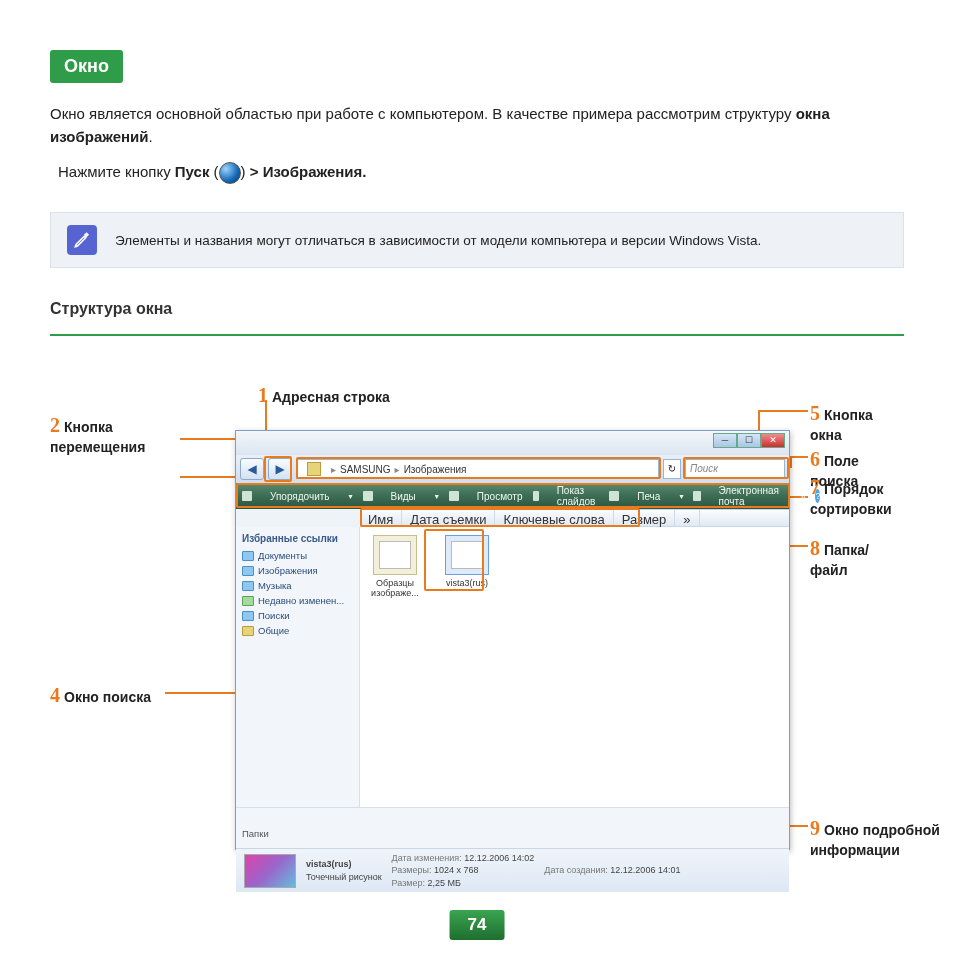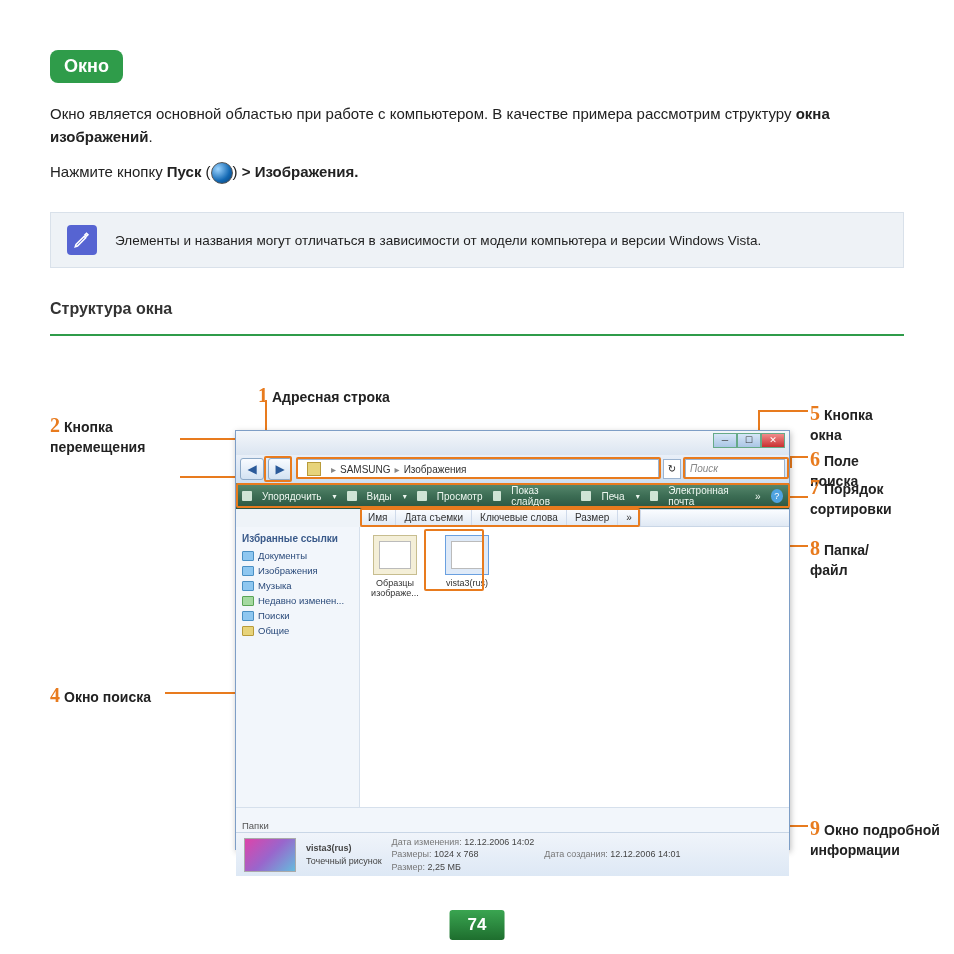--- a/index.html
+++ b/index.html
@@ -1,25 +1,25 @@
 <!DOCTYPE html>
 <html><head>
 <meta charset="utf-8">
 <style>
   * { box-sizing: border-box; margin: 0; padding: 0; }
   body { font-family: Arial, Helvetica, sans-serif; background: #fff; color: #222; width: 954px; height: 954px; position: relative; }
 
   .page { padding: 50px 50px 0 50px; }
 
-  .tag { display: inline-block; background: #2f9c4a; color: #fff; font-weight: bold; padding: 6px 14px; border-radius: 8px; font-size: 18px; }
+  .tag { display: inline-block; background: #2f9c4a; color: #fff; font-weight: bold; padding: 6px 14px; border-radius: 3px; font-size: 18px; }
 
   .intro { margin-top: 20px; font-size: 15px; line-height: 1.5; }
   .intro b { font-weight: bold; }
 
-  .press { margin-top: 14px; font-size: 15px; }
+  .press { margin-top: 14px; font-size: 15px; margin-left: 8px; }
   .start-btn { display: inline-block; width: 22px; height: 22px; border-radius: 50%; background: radial-gradient(circle at 30% 30%, #9cd4ff, #1268b3 60%, #0a3a68); vertical-align: middle; border: 1px solid #555; }
 
   .note { margin-top: 28px; background: #eef2f6; border: 1px solid #d9e1ea; padding: 12px 16px; display: flex; align-items: center; gap: 18px; font-size: 13.5px; }
   .pencil { width: 30px; height: 30px; background: #5664d2; border-radius: 4px; display: flex; align-items: center; justify-content: center; flex-shrink: 0; }
   .pencil svg { width: 18px; height: 18px; stroke: #fff; fill: none; stroke-width: 2; }
 
   .sec-title { margin-top: 32px; font-size: 16px; font-weight: bold; color: #333; border-bottom: 2px solid #2f9c4a; padding-bottom: 16px; }
 
   .diagram { position: relative; margin-top: 34px; height: 500px; }
 
@@ -40,36 +40,36 @@
   .win-btns .close { background: linear-gradient(#f08b8b,#c93030); color: #fff; }
 
   .navbar { height: 28px; background: linear-gradient(#e9eff8,#cedff1); display: flex; align-items: center; padding: 0 4px; gap: 4px; }
   .nav-btn { width: 24px; height: 22px; border: 1px solid #8da9c7; border-radius: 3px; background: linear-gradient(#f8fbff,#d3e2f2); display: flex; align-items: center; justify-content: center; font-size: 12px; color: #2a5a9a; }
   .addr { flex: 1; height: 20px; border: 1px solid #9cb4d0; background: #fff; display: flex; align-items: center; font-size: 10px; color: #333; padding: 0 4px; gap: 4px; }
   .addr .sep { color: #888; }
   .refresh { width: 18px; height: 20px; border: 1px solid #9cb4d0; background: #fff; font-size: 10px; text-align: center; line-height: 18px; }
   .search { width: 100px; height: 20px; border: 1px solid #9cb4d0; background: #fff; font-size: 10px; font-style: italic; color: #888; padding: 0 4px; line-height: 18px; }
 
   .toolbar { height: 26px; background: linear-gradient(#5a8a6f,#3c6d54 50%,#2b5440); display: flex; align-items: center; padding: 0 6px; gap: 10px; font-size: 10px; color: #eef7f0; }
-  .toolbar .tbtn { display: flex; align-items: center; gap: 10px; }
+  .toolbar .tbtn { display: flex; align-items: center; gap: 18px; }
   .toolbar .tico { width: 10px; height: 10px; background: #cfe4d5; border-radius: 1px; }
   .toolbar .chev { font-size: 8px; margin-left: 1px; }
   .toolbar .help { margin-left: auto; width: 14px; height: 14px; border-radius: 50%; background: #4fa3e0; color: #fff; font-size: 9px; text-align: center; line-height: 14px; }
 
-  .columns { height: 18px; background: linear-gradient(#fafcff,#e0e9f4); border-top: 1px solid #c9d6e6; border-bottom: 1px solid #c9d6e6; display: flex; font-size: 10px; color: #333; margin-left: 124px; }
+  .columns { height: 18px; background: linear-gradient(#fafcff,#e0e9f4); border-top: 1px solid #c9d6e6; border-bottom: 1px solid #c9d6e6; display: flex; font-size: 13px; color: #333; margin-left: 124px; }
   .columns span { border-right: 1px solid #cfdaea; padding: 2px 8px; }
 
   .body { display: flex; height: 280px; background: #fff; }
   .sidebar { width: 124px; background: #f2f6fb; border-right: 1px solid #d6e0ec; padding: 6px 6px; font-size: 9.5px; }
   .sidebar .hdr { color: #3a5a8a; font-weight: bold; margin-bottom: 4px; font-size: 10px; }
   .sidebar .item { display: flex; align-items: center; gap: 4px; padding: 2px 0; color: #2a4a7a; cursor: default; }
   .sidebar .ico { width: 12px; height: 10px; background: #e7d37a; border: 1px solid #b89b3a; border-radius: 1px; flex-shrink: 0; }
   .sidebar .ico.blue { background: #8ec7f0; border-color: #4a90c4; }
   .sidebar .ico.green { background: #a4d9a0; border-color: #5aa456; }
-  .folders-bar { height: 18px; border-top: 1px solid #d6e0ec; font-size: 9.5px; color: #555; padding: 12px 6px; background: #f2f6fb; }
+  .folders-bar { height: 18px; border-top: 1px solid #d6e0ec; font-size: 9.5px; color: #555; padding: 20px 6px; background: #f2f6fb; }
 
   .files { flex: 1; padding: 8px; display: flex; gap: 18px; align-items: flex-start; }
   .file { width: 54px; text-align: center; font-size: 9px; color: #333; }
   .file .thumb { width: 44px; height: 40px; margin: 0 auto 3px; background: #f4efd8; border: 1px solid #c7bd8f; position: relative; }
   .file .thumb.sel { border: 1px solid #6aa0e0; background: #dfeaf8; }
   .file .thumb .inner { position: absolute; inset: 5px; background: #fff; border: 1px solid #bbb; }
 
   .details { height: 44px; background: linear-gradient(#f0f4fa,#dde8f5); border-top: 1px solid #c9d6e6; display: flex; align-items: center; padding: 4px 8px; gap: 10px; font-size: 9px; color: #444; }
   .details .dthumb { width: 52px; height: 34px; background: linear-gradient(135deg,#d4a,#96c,#6bd); border: 1px solid #aaa; }
   .details .col { line-height: 1.35; }

